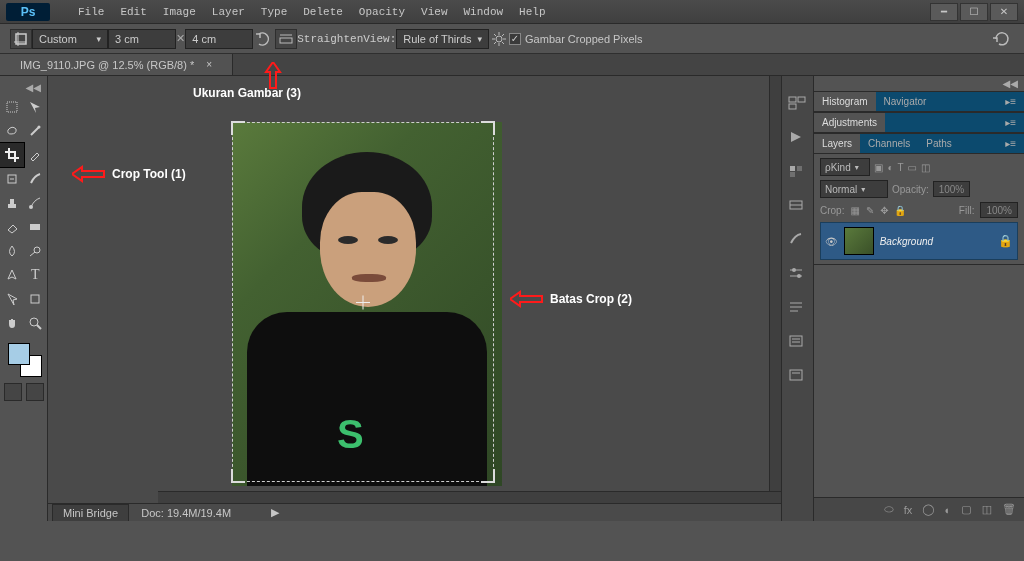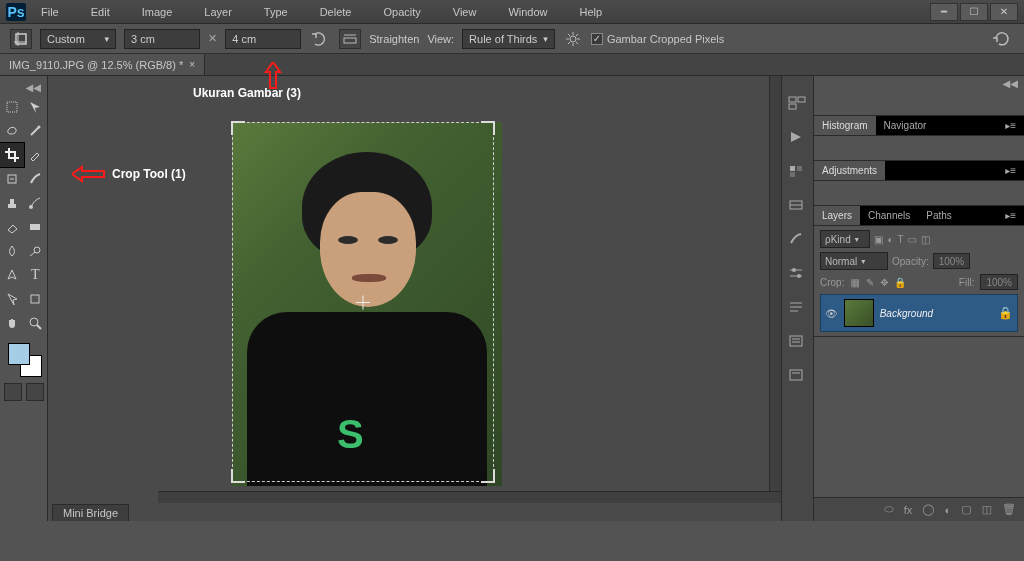--- a/index.html
+++ b/index.html
@@ -14,31 +14,31 @@
   }
   .titlebar {
     height: 24px;
     background: linear-gradient(#4b4b4b,#3f3f3f);
     display: flex;
     align-items: center;
     padding: 0 6px;
     border-bottom: 1px solid #2a2a2a;
   }
   .ps-logo {
-    width: 20px; height: 18px;
+    width: 44px; height: 18px;
     background: #001e36;
     color: #5bc0f7;
     font-weight: bold;
     display: flex; align-items: center; justify-content: center;
-    font-size: 14px;
+    font-size: 12px;
     border-radius: 2px;
-    margin-right: 7px;
+    margin-right: 20px;
   }
   .menu {
-    display: flex; gap: 16px;
+    display: flex; gap: 0; font-family: Liberation Mono, monospace;
   }
   .menu span {
     padding: 4px 8px;
     cursor: default;
   }
   .win-buttons {
     margin-left: auto;
     display: flex; gap: 2px;
     align-items: center;
   }
@@ -49,66 +49,66 @@
     display: flex; align-items: center; justify-content: center;
     font-size: 10px;
   }
   .options-bar {
     height: 30px;
     background: #535353;
     border-bottom: 1px solid #2f2f2f;
     display: flex;
     align-items: center;
     padding: 12px 10px;
-    gap: 8px;
+    gap: 0;
   }
   .opt-icon {
     width: 22px; height: 20px;
     border: 1px solid #2e2e2e;
     background: #454545;
     display:flex;align-items:center;justify-content:center;
   }
   .dropdown, .textinput {
     background: #3d3d3d;
     border: 1px solid #222;
     height: 20px;
     display:flex;align-items:center;
     padding: 0 6px;
     color:#ccc;
   }
   .dropdown { min-width: 76px; justify-content: space-between; }
   .dropdown::after { content:"▾"; font-size:9px; margin-left:6px;}
-  .textinput { width: 76px; }
+  .textinput { width: 68px; }
   .x-sep { color:#aaa; font-size:11px; }
   .swap {
     width: 22px;height:20px;
     display:flex;align-items:center;justify-content:center;
   }
-  .opt-label { font-size:11px; color:#ccc; }
+  .opt-label { font-size:11px; color:#ccc;font-family:Liberation Mono, monospace; }
   .gear { width:20px;height:20px; display:flex;align-items:center;justify-content:center;}
   .checkbox {
     width:12px;height:12px;
     border:1px solid #888;
     display:inline-flex;align-items:center;justify-content:center;
     margin-right:4px;
     background:#3a3a3a;
   }
   .checkbox.checked::after{content:"✓"; font-size:10px; color:#ccc;}
   .restore-btn { margin-left:auto; width:24px; display:flex;justify-content:center;}
   .tabbar {
     height: 22px;
     background: #444;
     border-bottom: 1px solid #2a2a2a;
     display:flex; align-items:center;
   }
   .tab {
     background:#525252;
     border-right: 1px solid #2a2a2a;
-    height:100%; display:flex;align-items:center; padding:0 9px;
-    gap:6px;
+    height:100%; display:flex;align-items:center; padding:0 20px;
+    gap:12px;
   }
   .tab .close { font-size:10px; }
   .workspace {
     position: relative;
     height: 445px;
     display:flex;
   }
   .toolbox {
     width: 48px;
     background: #535353;
@@ -214,21 +214,21 @@
   .dock {
     width:32px; background:#474747;border-right:1px solid #2a2a2a;
     display:flex; flex-direction:column; align-items:center; padding-top:20px; gap:18px;
   }
   .dock-ico { width:20px;height:16px; opacity:.85;}
   .panels {
     width:210px; background:#535353;
     display:flex;flex-direction:column;
   }
   .panel-tabs {
-    display:flex; background:#000000; border-bottom:1px solid #2a2a2a; border-top:1px solid #2a2a2a;margin-top:24px;
+    display:flex; background:#0c4a6e; border-bottom:1px solid #2a2a2a; border-top:1px solid #2a2a2a;
   }
   .panel-tab {
     padding:4px 8px; font-size:10px; color:#aaa;
   }
   .panel-tab.active{background:#535353;color:#ddd}
   .panel-tab.menu-ico{margin-left:auto;}
   .panel-body {
     background:#535353; padding:4px 6px; border-bottom:1px solid #2a2a2a;
     font-size:10px;
   }
@@ -532,23 +532,36 @@
       <span>Crop Tool  (1)</span>
     </div>
     <div class="annot" style="left:145px;top:10px">
       <span style="position:absolute;top:-24px;left:70px">
         <svg width="20" height="28">
             <polygon points="10,0 3,10 7,10 7,26 13,26 13,10 17,10" fill="none" stroke="#ff1a1a" stroke-width="2"></polygon>
           </svg>
       </span>
       <span>Ukuran Gambar  (3)</span>
     </div>
+    <div class="annot" style="left:462px;top:213px">
+      <span class="arrow">
+        <svg width="34" height="20">
+            <polygon points="0,10 10,3 10,7 32,7 32,13 10,13 10,17" fill="none" stroke="#ff1a1a" stroke-width="2"></polygon>
+          </svg>
+      </span>
+      <span>Batas Crop  (2)</span>
+    </div>
 
     <div class="vscrollbar"></div>
     <div class="scrollbar"></div>
+    <div class="status" style="position:absolute;bottom:0;left:0;right:0;">
+      <span class="zoom-box">12.5%</span>
+      <span>Doc: 19.4M/19.4M</span>
+      <span>▶</span>
+    </div>
     <div class="mini-bridge">Mini Bridge</div>
   </div>
 
   <div class="dock">
     <span class="dock-ico"><svg width="18" height="14">
           <rect x="1" y="1" width="7" height="5" fill="none" stroke="#bbb"></rect>
           <rect x="10" y="1" width="7" height="5" fill="none" stroke="#bbb"></rect>
           <rect x="1" y="8" width="7" height="5" fill="none" stroke="#bbb"></rect>
         </svg></span>
     <span class="dock-ico"><svg width="16" height="14">

